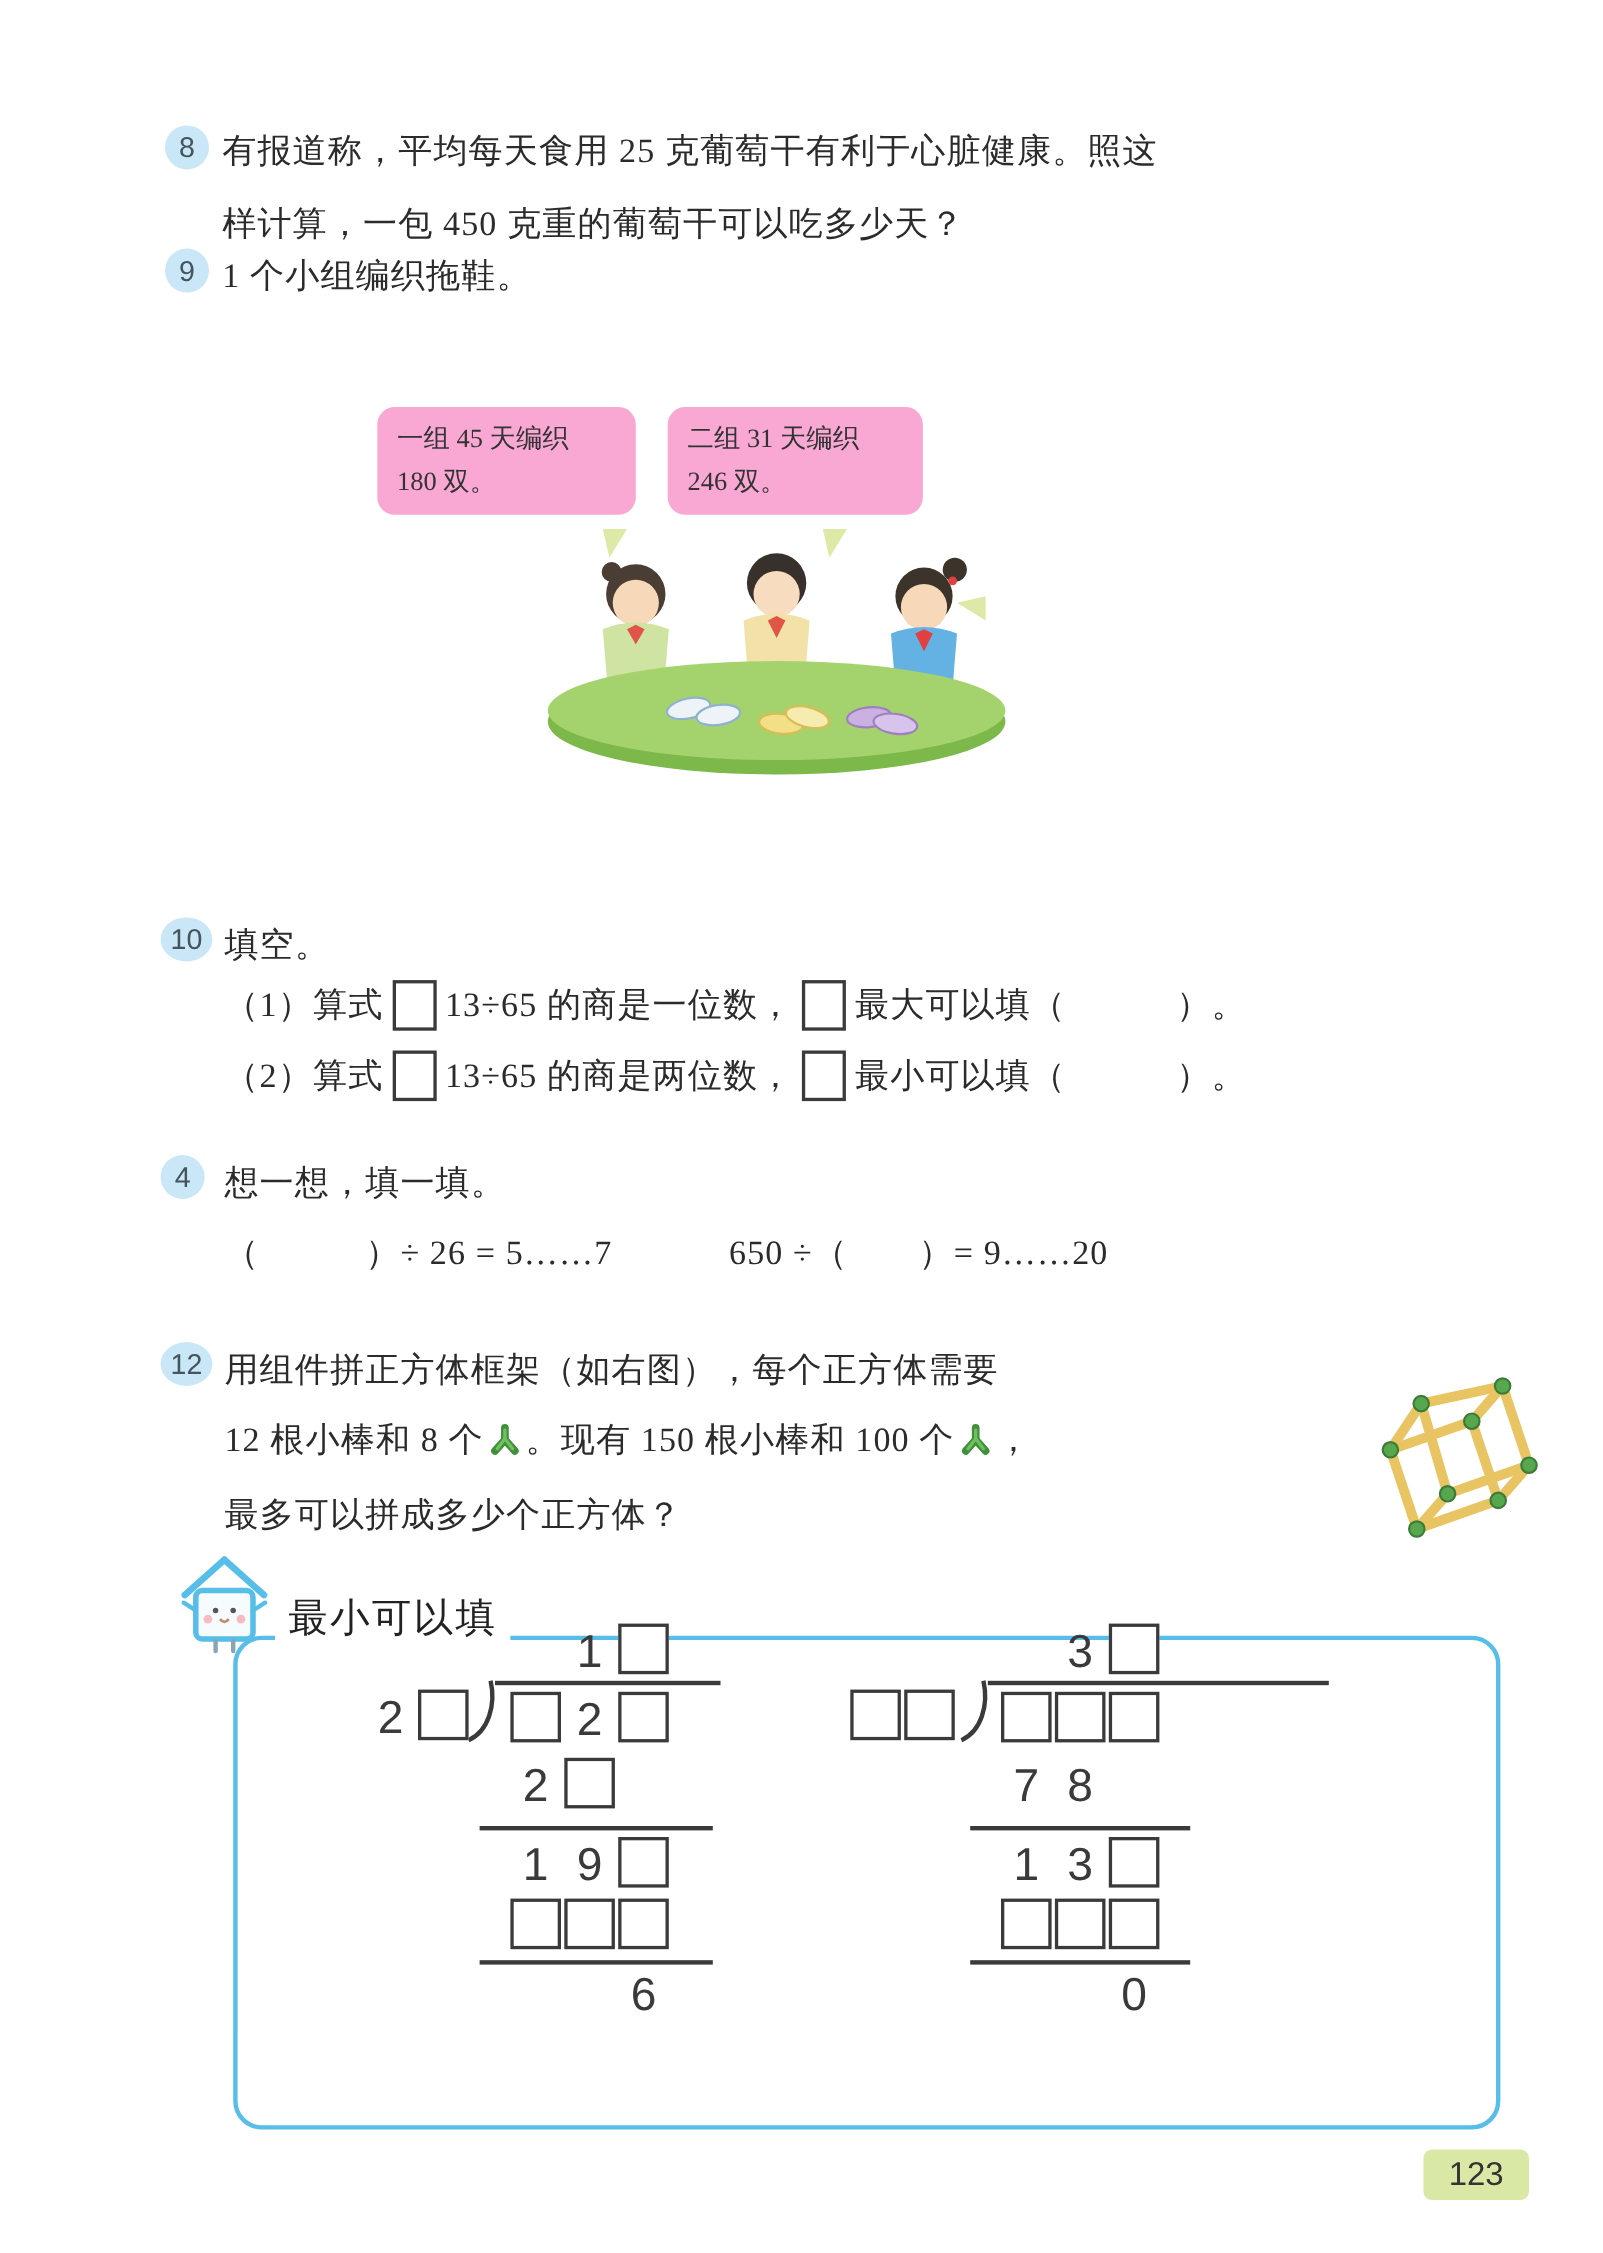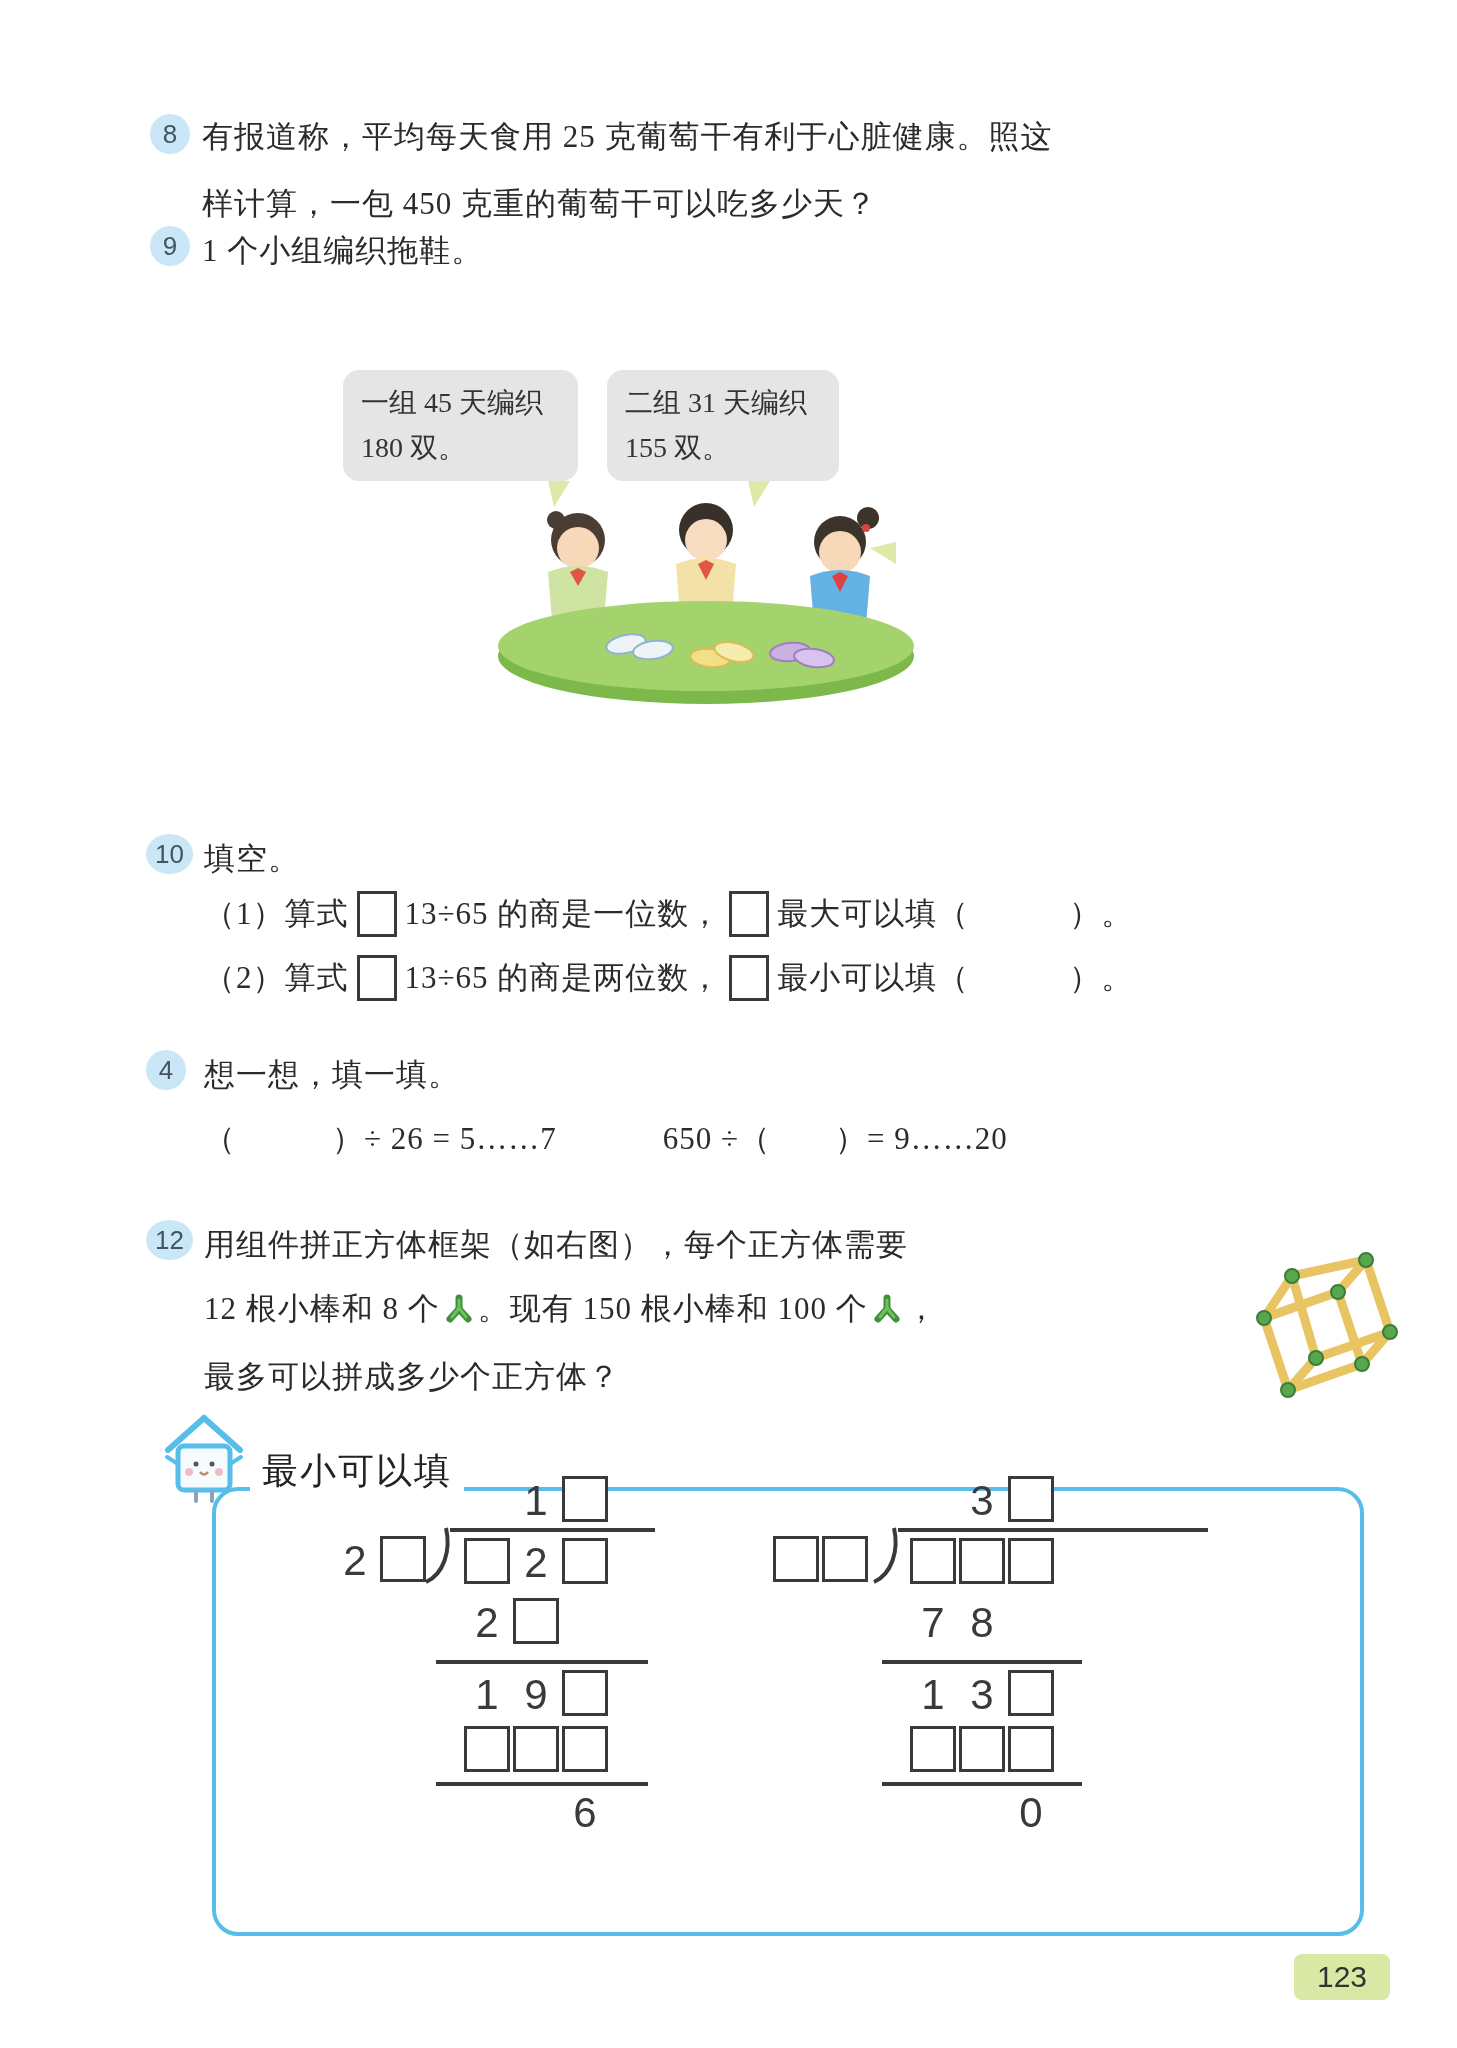--- a/index.html
+++ b/index.html
@@ -4,21 +4,21 @@
 <style>
   *{margin:0;padding:0;box-sizing:border-box}
   html,body{background:#ffffff}
   #page{position:relative;width:1457px;height:2048px;background:#ffffff;margin:0 auto;
         overflow:hidden;color:#2b2b2b;font-family:"Liberation Serif","DejaVu Serif",serif}
   .abs{position:absolute}
   .badge{display:flex;align-items:center;justify-content:center;min-width:40px;height:40px;
          padding:0 9px;border-radius:50%;background:#c9e7f7;color:#44555f;
          font-family:"Liberation Sans",sans-serif;font-size:26px}
   .cn{font-size:31px;line-height:1.35;letter-spacing:1px;white-space:nowrap}
-  .bubble{background:#e5e5e5;border-radius:16px;padding:10px 18px;font-size:28px;
+  .bubble{background:#f9a8d4;border-radius:16px;padding:10px 18px;font-size:24px;
           line-height:1.62;color:#333;white-space:nowrap}
   .tail-down{width:0;height:0;border-top:26px solid #dde9a6;border-left:6px solid transparent;
              border-right:16px solid transparent}
   .tail-left{width:0;height:0;border-right:26px solid #dde9a6;border-top:6px solid transparent;
              border-bottom:16px solid transparent}
   .dbox{width:46px;height:46px;border:3px solid #3a3a3a;background:#fff}
   .digit{display:block;width:46px;height:46px;line-height:46px;text-align:center;
          font-family:"Liberation Sans",sans-serif;font-size:42px;color:#3a3a3a}
   .hline{height:4px;background:#3a3a3a}
   .sbox{display:inline-block;width:40px;height:46px;border:3px solid #3a3a3a;margin:0 8px;flex:none;background:#fff}
@@ -44,21 +44,21 @@
   <div class="abs cn" style="left:202px;top:230px">1 个小组编织拖鞋。</div>
 
   <div class="abs bubble" style="left:343px;top:370px;width:235px">
     <div>一组 45 天编织</div>
     <div>180 双。</div>
   </div>
   <div class="abs tail-down" style="left:548px;top:481px"></div>
 
   <div class="abs bubble" style="left:607px;top:370px;width:232px">
     <div>二组 31 天编织</div>
-    <div>155 双。</div>
+    <div>246 双。</div>
   </div>
   <div class="abs tail-down" style="left:748px;top:481px"></div>
 
   <div class="abs tail-left" style="left:870px;top:542px"></div>
 
   <svg class="abs" style="left:478px;top:468px" width="450" height="240" viewBox="0 0 450 240">
     <g>
       <circle cx="100" cy="72" r="27" fill="#4a3d33"></circle>
       <circle cx="78" cy="52" r="9" fill="#4a3d33"></circle>
       <circle cx="100" cy="80" r="21" fill="#f7d9ba"></circle>

